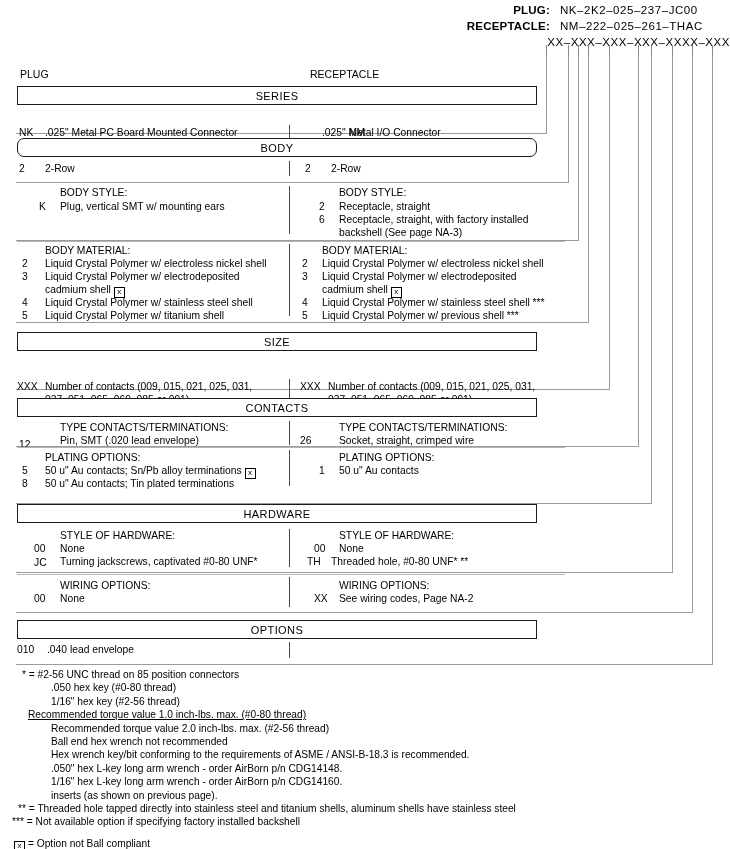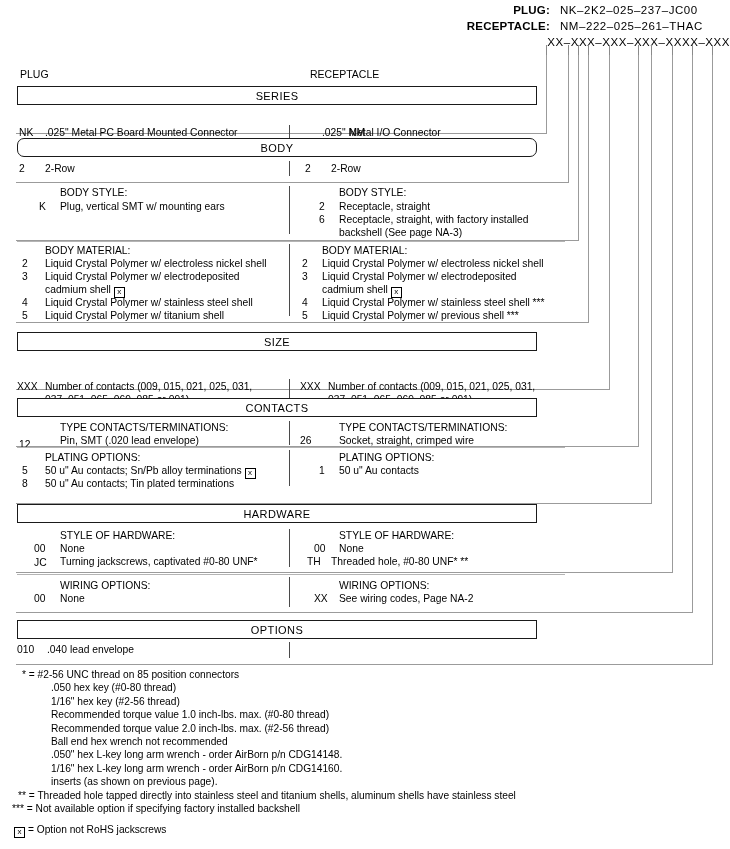--- a/index.html
+++ b/index.html
@@ -292,22 +292,23 @@
     <div class="vdiv" style="left:272px;top:1px;height:16px;"></div>
     <div class="code" style="left:0px;top:2px;">010</div>
     <div class="cell" style="left:30px;top:2px;">.040 lead envelope</div>
   </div>
 </div>
 
 <div id="notes">
   <div class="note-line" style="padding-left:22px;"><span>*</span> <span>= #2-56 UNC thread on 85 position connectors</span></div>
   <div class="note-line" style="padding-left:51px;"><span>.050 hex key (#0-80 thread)</span></div>
   <div class="note-line" style="padding-left:51px;"><span>1/16" hex key (#2-56 thread)</span></div>
-  <div class="note-line" style="padding-left:51px;"><span>Recommended torque value 1.0 inch-lbs. max. (#0-80 thread)</span></div>
+  <div class="note-line" style="padding-left:28px;text-decoration:underline;"><span>Recommended torque value 1.0 inch-lbs. max. (#0-80 thread)</span></div>
   <div class="note-line" style="padding-left:51px;"><span>Recommended torque value 2.0 inch-lbs. max. (#2-56 thread)</span></div>
   <div class="note-line" style="padding-left:51px;"><span>Ball end hex wrench not recommended</span></div>
+  <div class="note-line" style="padding-left:51px;"><span>Hex wrench key/bit conforming to the requirements of ASME / ANSI-B-18.3 is recommended.</span></div>
   <div class="note-line" style="padding-left:51px;"><span>.050" hex L-key long arm wrench - order AirBorn p/n CDG14148.</span></div>
   <div class="note-line" style="padding-left:51px;"><span>1/16" hex L-key long arm wrench - order AirBorn p/n CDG14160.</span></div>
   <div class="note-line" style="padding-left:51px;"><span>inserts (as shown on previous page).</span></div>
   <div class="note-line" style="padding-left:18px;"><span>**</span> <span>= Threaded hole tapped directly into stainless steel and titanium shells, aluminum shells have stainless steel</span></div>
   <div class="note-line" style="padding-left:12px;"><span>***</span> <span>= Not available option if specifying factory installed backshell</span></div>
-  <div class="note-line" style="padding-left:14px;margin-top:8px;"><span class="rohs" style="margin-left:0;margin-right:3px;">x</span><span>= Option not RoHS jackscrews</span></div>
+  <div class="note-line" style="padding-left:14px;margin-top:8px;"><span class="rohs" style="margin-left:0;margin-right:3px;">x</span><span>= Option not Ball compliant</span></div>
 </div>
 
 </body></html>

